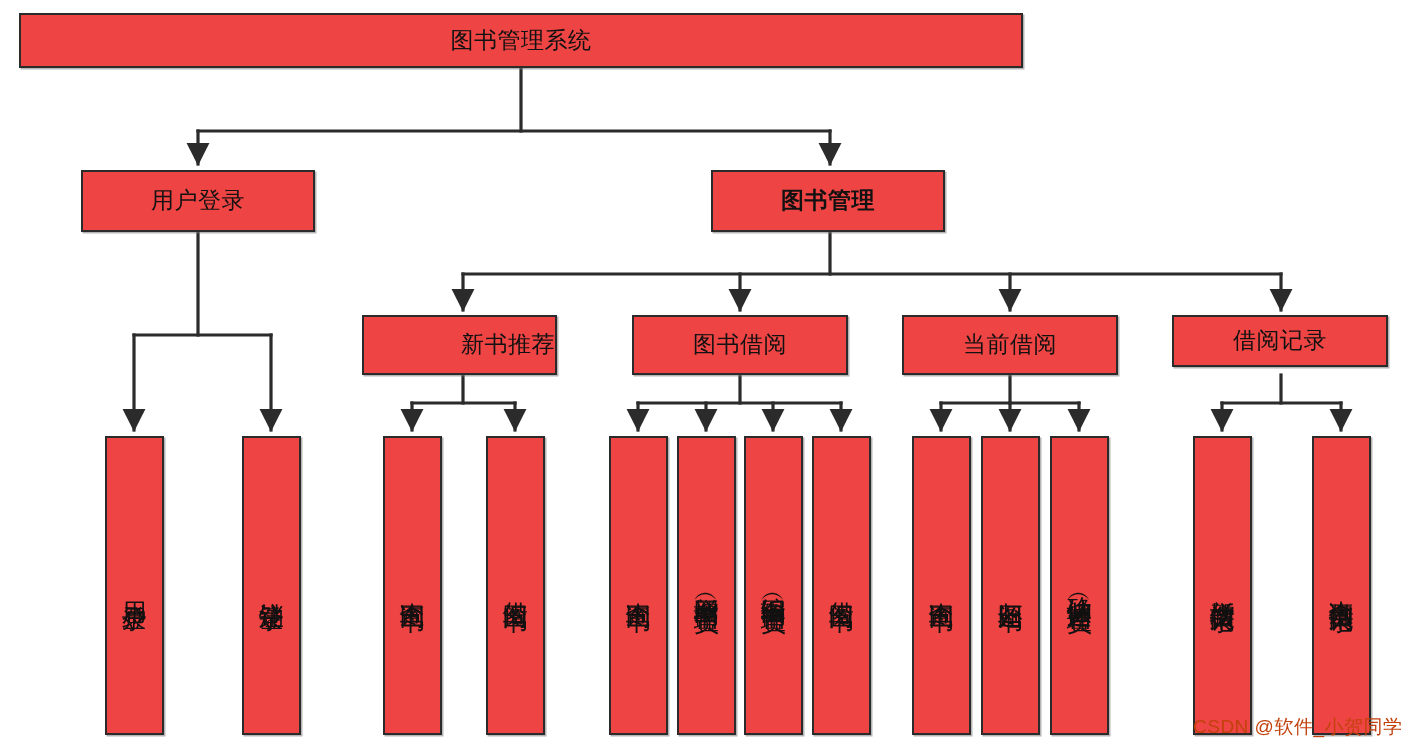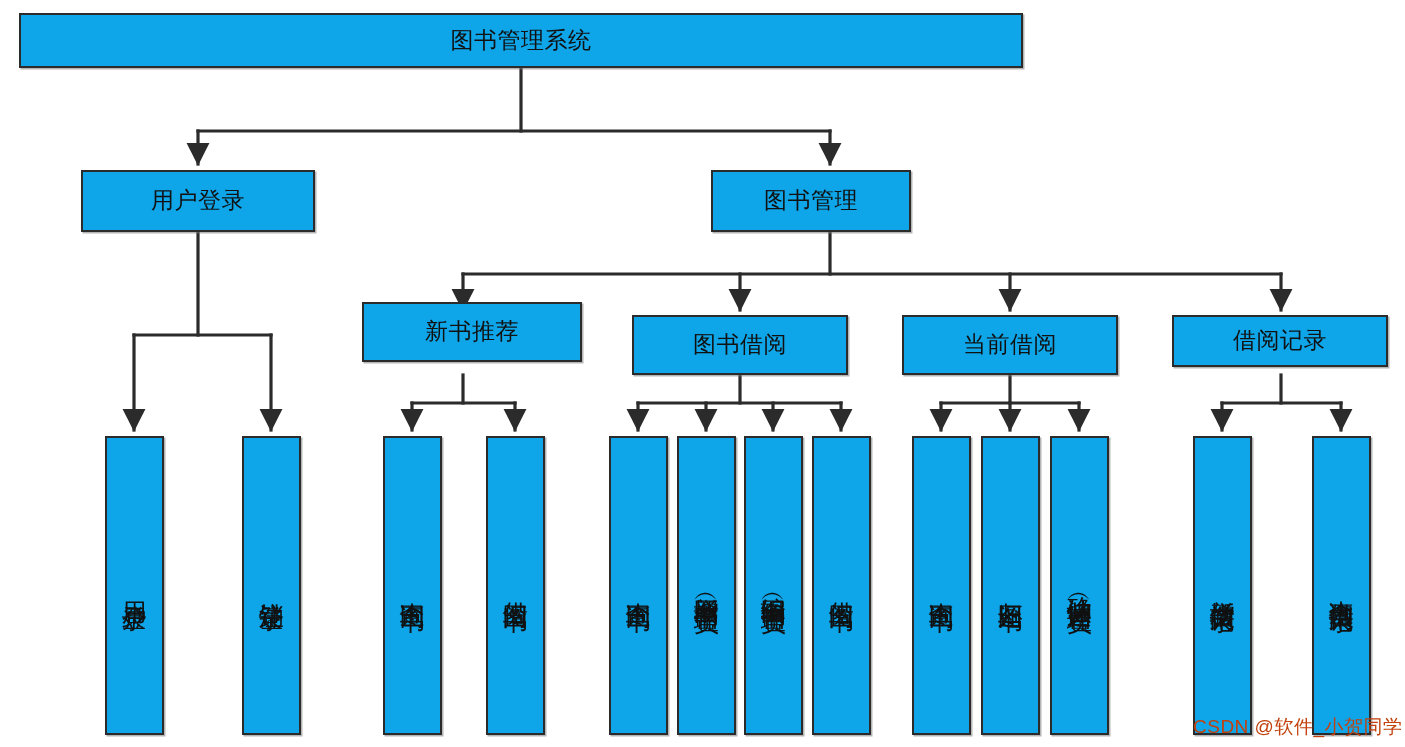--- a/index.html
+++ b/index.html
@@ -19,21 +19,21 @@
     position: absolute;
     left: 0;
     top: 0;
     width: 1405px;
     height: 747px;
     pointer-events: none;
   }
   .node {
     position: absolute;
     box-sizing: border-box;
-    background: #0ea5e9;
+    background: #ef4444;
     border: 2px solid #2b2b2b;
     box-shadow: 1.5px 1.5px 0 rgba(120,120,120,0.55);
     display: flex;
     align-items: center;
     justify-content: center;
     color: #111111;
   }
   .node .label {
     display: block;
     text-align: center;
@@ -125,25 +125,25 @@
     </g>
   </svg>
 
   <div class="node root horiz" style="left:19px; top:13px; width:1004px; height:55px;">
     <span class="label">图书管理系统</span>
   </div>
 
   <div class="node horiz" style="left:81px; top:170px; width:234px; height:62px;">
     <span class="label">用户登录</span>
   </div>
-  <div class="node horiz" style="left:711px; top:170px; width:200px; height:62px;">
+  <div class="node horiz" style="left:711px; top:170px; width:234px; height:62px;font-weight:bold;">
     <span class="label">图书管理</span>
   </div>
 
-  <div class="node horiz" style="left:362px; top:302px; width:220px; height:60px;">
+  <div class="node horiz" style="left:362px; top:315px; width:195px; height:60px;justify-content:flex-end;">
     <span class="label">新书推荐</span>
   </div>
   <div class="node horiz" style="left:632px; top:315px; width:216px; height:60px;align-items:center;">
     <span class="label">图书借阅</span>
   </div>
   <div class="node horiz" style="left:902px; top:315px; width:216px; height:60px;">
     <span class="label">当前借阅</span>
   </div>
   <div class="node horiz" style="left:1172px; top:315px; width:216px; height:52px;">
     <span class="label">借阅记录</span>

